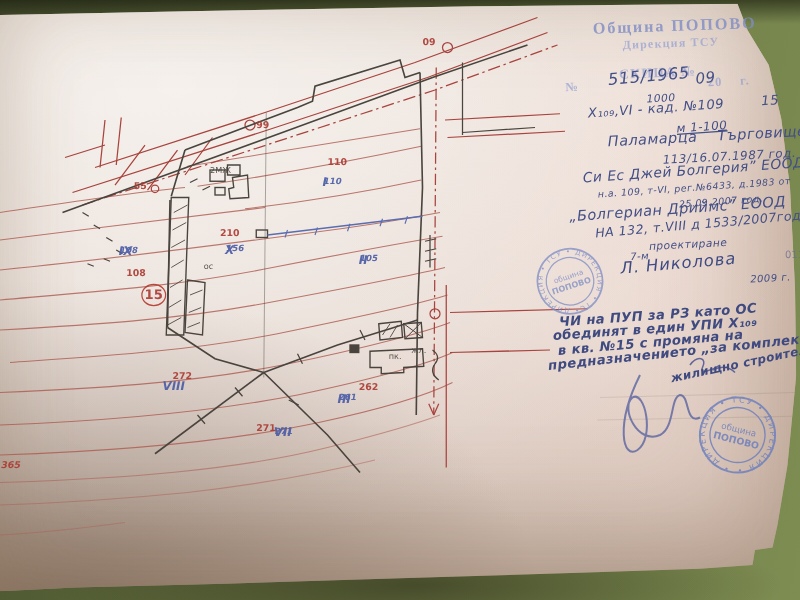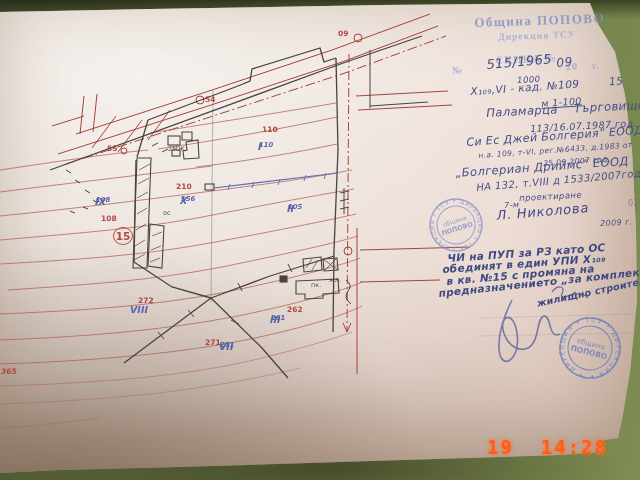--- a/index.html
+++ b/index.html
@@ -192,27 +192,27 @@
         <span class="sub">271</span>
       </span>
       <span class="lbl-red" style="left: 262px; top: 126px; font-size: 7.5px;">110</span>
       <span class="lbl-red" style="left: 176px; top: 183px; font-size: 7.5px;">210</span>
       <span class="lbl-red" style="left: 101px; top: 215px; font-size: 7.5px;">108</span>
       <span class="lbl-red" style="left: 138px; top: 297px; font-size: 7.5px;">272</span>
       <span class="lbl-red" style="left: 287px; top: 306px; font-size: 7.5px;">262</span>
       <span class="lbl-red" style="left: 205px; top: 339px; font-size: 7.5px;">271</span>
       <span class="lbl-red" style="left: 1px; top: 368px; font-size: 7.5px; font-style: italic;">365</span>
       <span class="lbl-red" style="left: 107px; top: 145px; font-size: 7.5px;">55</span>
-      <span class="lbl-red" style="left: 205px; top: 96px; font-size: 7.5px;">54</span>
+      <span class="lbl-red" style="left: 205px; top: 96px; font-size: 7.5px;">99</span>
       <span class="lbl-red" style="left: 338px; top: 30px; font-size: 7.5px;">09</span>
       <span class="lbl-red circled15" style="left: 113px; top: 227px; font-size: 10.5px;">15</span>
       <span class="lbl-black" style="left: 163px; top: 210px; font-size: 6.5px;">ос</span>
       <span class="lbl-black" style="left: 283px; top: 277px; font-size: 6.5px; margin-left: 46px;">жл.</span>
       <span class="lbl-black" style="left: 311px; top: 282px; font-size: 6.5px;">пк.</span>
-      <span class="lbl-black" style="left: 168px; top: 146px; font-size: 6.5px;">2МЖ</span>
+      <span class="lbl-black" style="left: 168px; top: 133px; font-size: 6.5px;">2МЖ</span>
     </div>
   <div class="labels" id="hw-layer">
       <span class="hw stamp" style="left: 474px; top: 16px; font-size: 13px; transform: rotate(-2deg);">Община ПОПОВО</span>
       <span class="hw stamp2" style="left: 498px; top: 33px; font-size: 9.5px; transform: rotate(-2deg);">Дирекция ТСУ</span>
       <span class="hw stamp2" style="left: 495px; top: 55px; font-size: 11px; transform: rotate(-2.5deg);">СКИЦА №</span>
       <span class="hw stamp2" style="left: 452px; top: 66px; font-size: 10px; transform: rotate(-2.5deg);">№</span>
       <span class="hw stamp2" style="left: 566px; top: 62px; font-size: 10px; transform: rotate(-2.5deg);">20    г.</span>
       <span class="hw ink" style="left: 486px; top: 58px; font-size: 13px; transform: rotate(-5deg);">515/1965</span>
       <span class="hw ink" style="left: 556px; top: 57px; font-size: 12px; transform: rotate(-5deg);">09</span>
       <span class="hw ink" style="left: 517px; top: 76px; font-size: 8.5px; transform: rotate(-3deg);">1000</span>
@@ -230,14 +230,13 @@
       <span class="hw inkfaint" style="left: 583px; top: 200px; font-size: 8px; transform: rotate(0deg); margin-left: 45px;">011171</span>
       <span class="hw inksig" style="left: 496px; top: 209px; font-size: 13px; transform: rotate(-5deg);">Л. Николова</span>
       <span class="hw ink" style="left: 600px; top: 220px; font-size: 8px; transform: rotate(-3deg);">2009 г.</span>
       <span class="hw note" style="left: 447px; top: 253px; font-size: 10.5px; transform: rotate(-4deg);">ЧИ на ПУП за РЗ като ОС</span>
       <span class="hw note" style="left: 442px; top: 264px; font-size: 10.5px; transform: rotate(-4deg);">обединят в един УПИ Х₁₀₉</span>
       <span class="hw note" style="left: 446px; top: 276px; font-size: 10.5px; transform: rotate(-5deg);">в кв. №15 с промяна на</span>
       <span class="hw note" style="left: 438px; top: 288px; font-size: 10.5px; transform: rotate(-6deg);">предназначението „за комплексно</span>
       <span class="hw note" style="left: 536px; top: 299px; font-size: 9.5px; transform: rotate(-12deg);">жилищно строителство”</span>
     </div>
 
-  <span class="timestamp">19  14:28</span>
 </div>
 
 </body></html>

